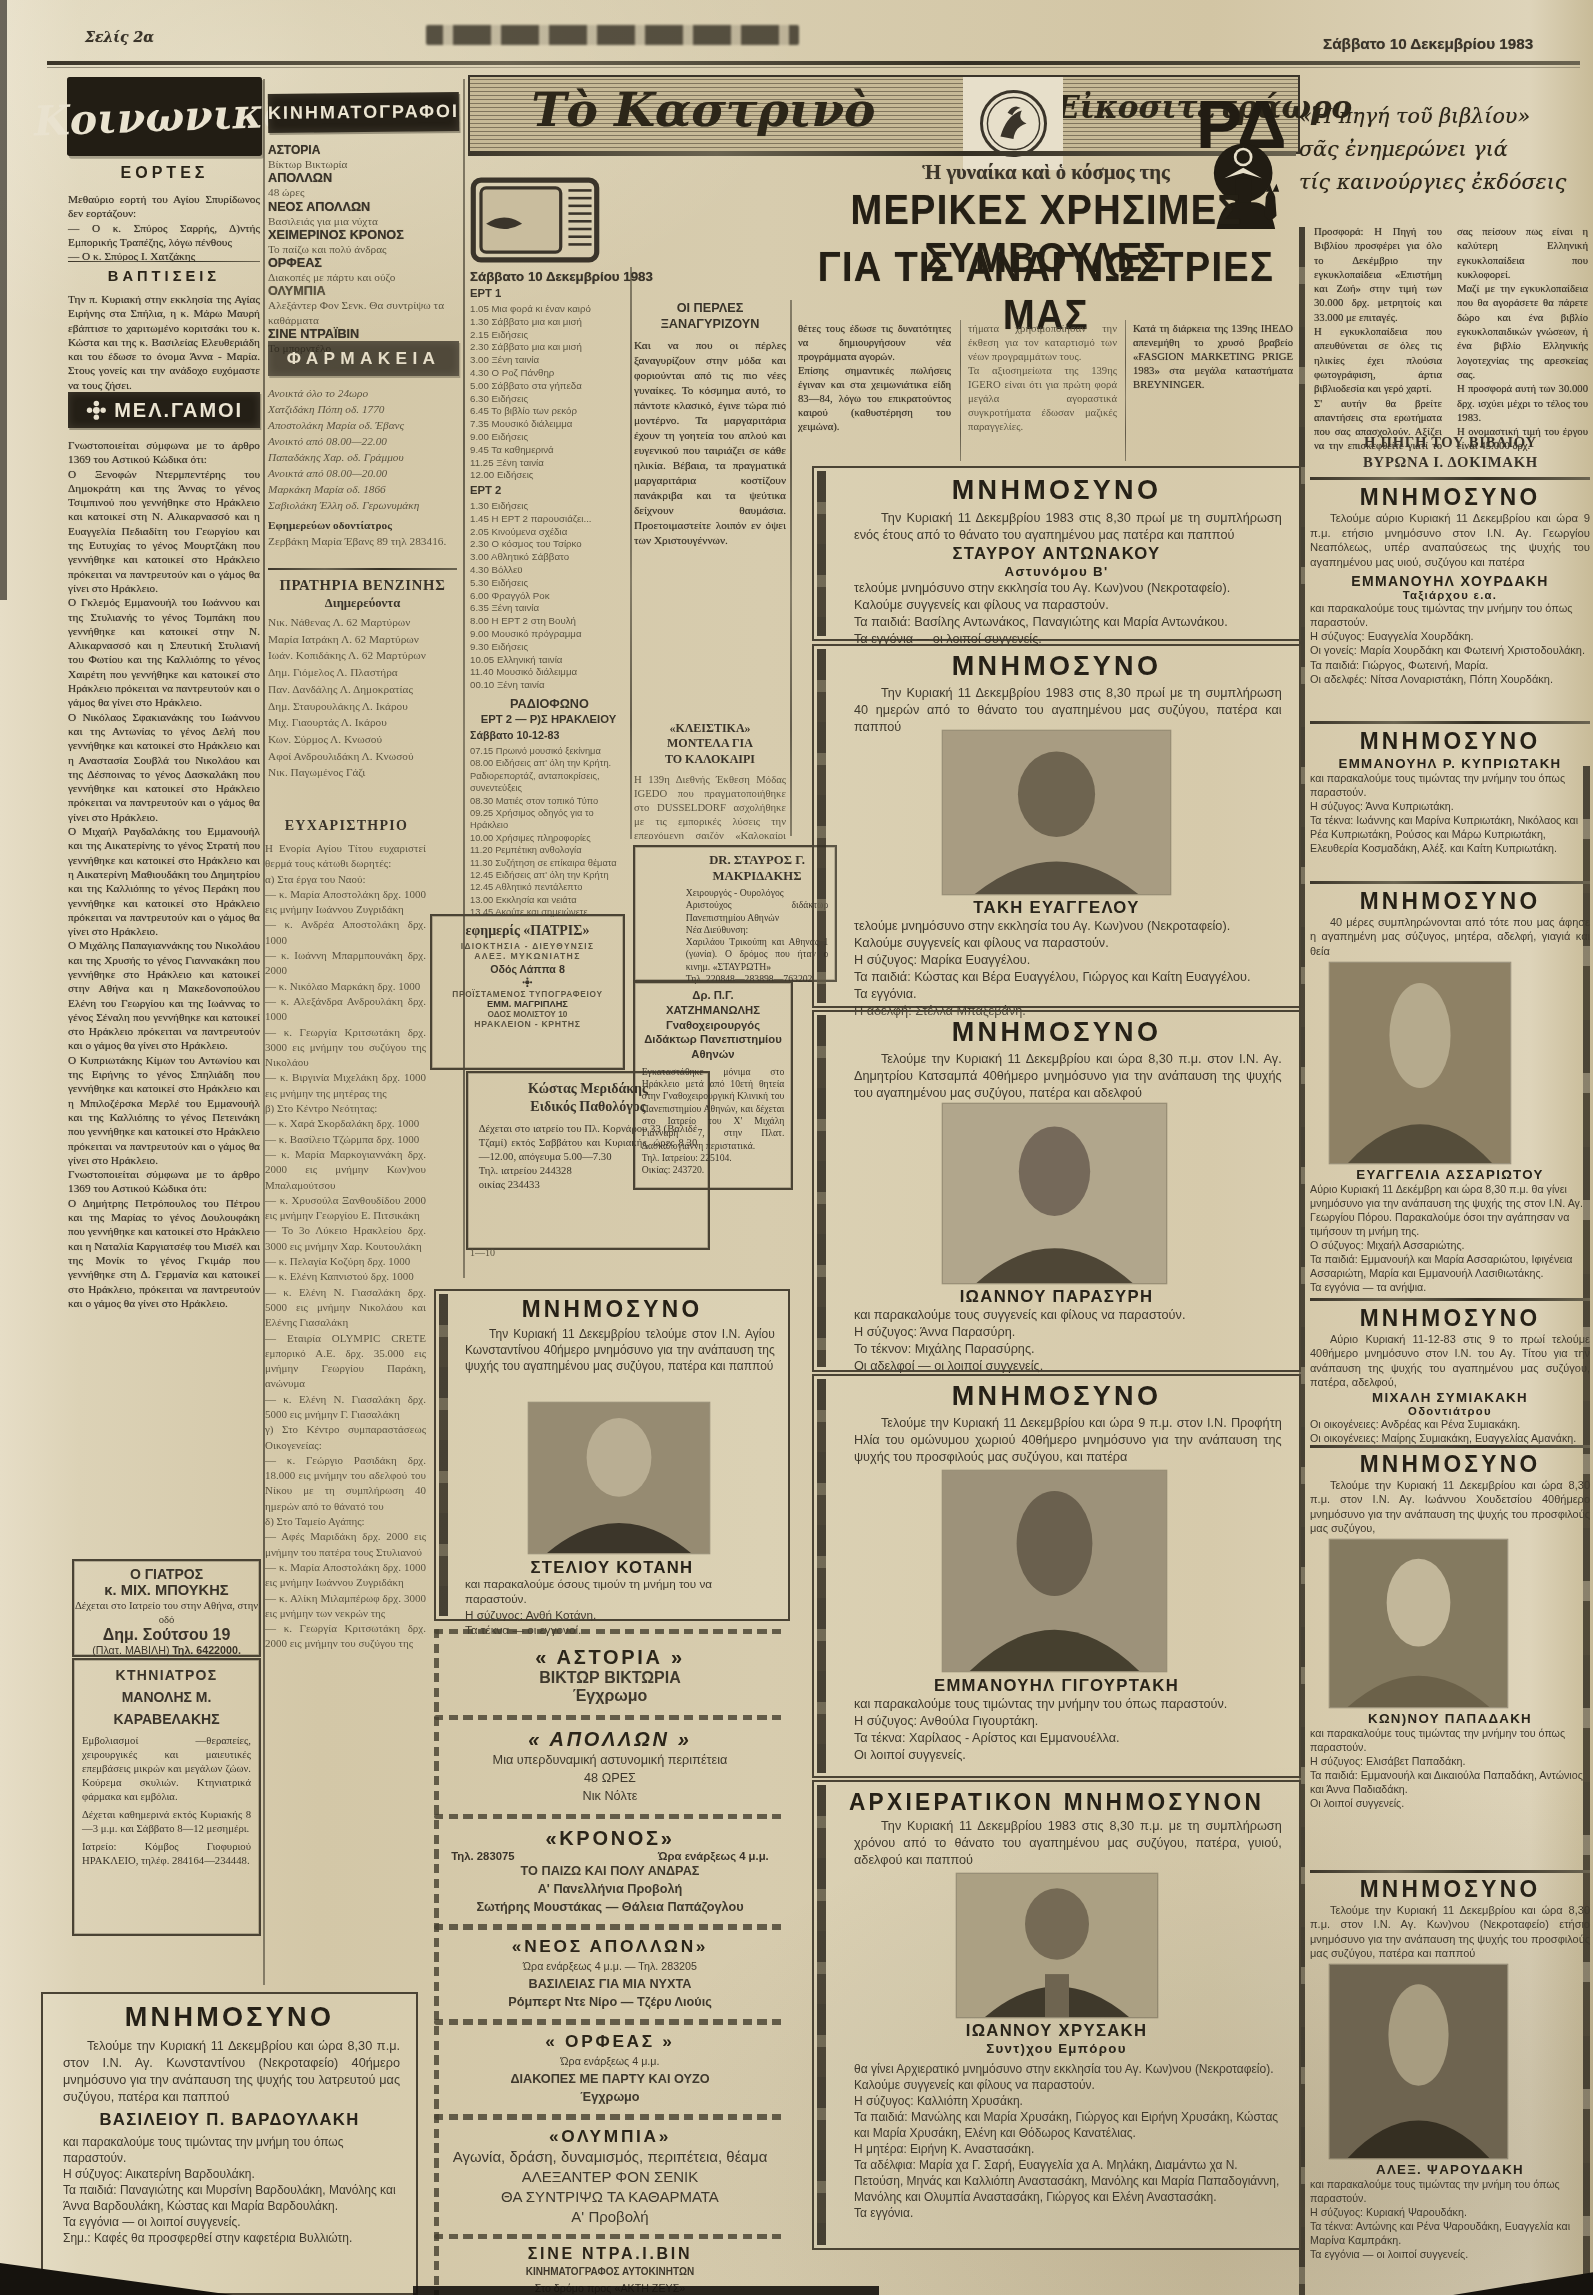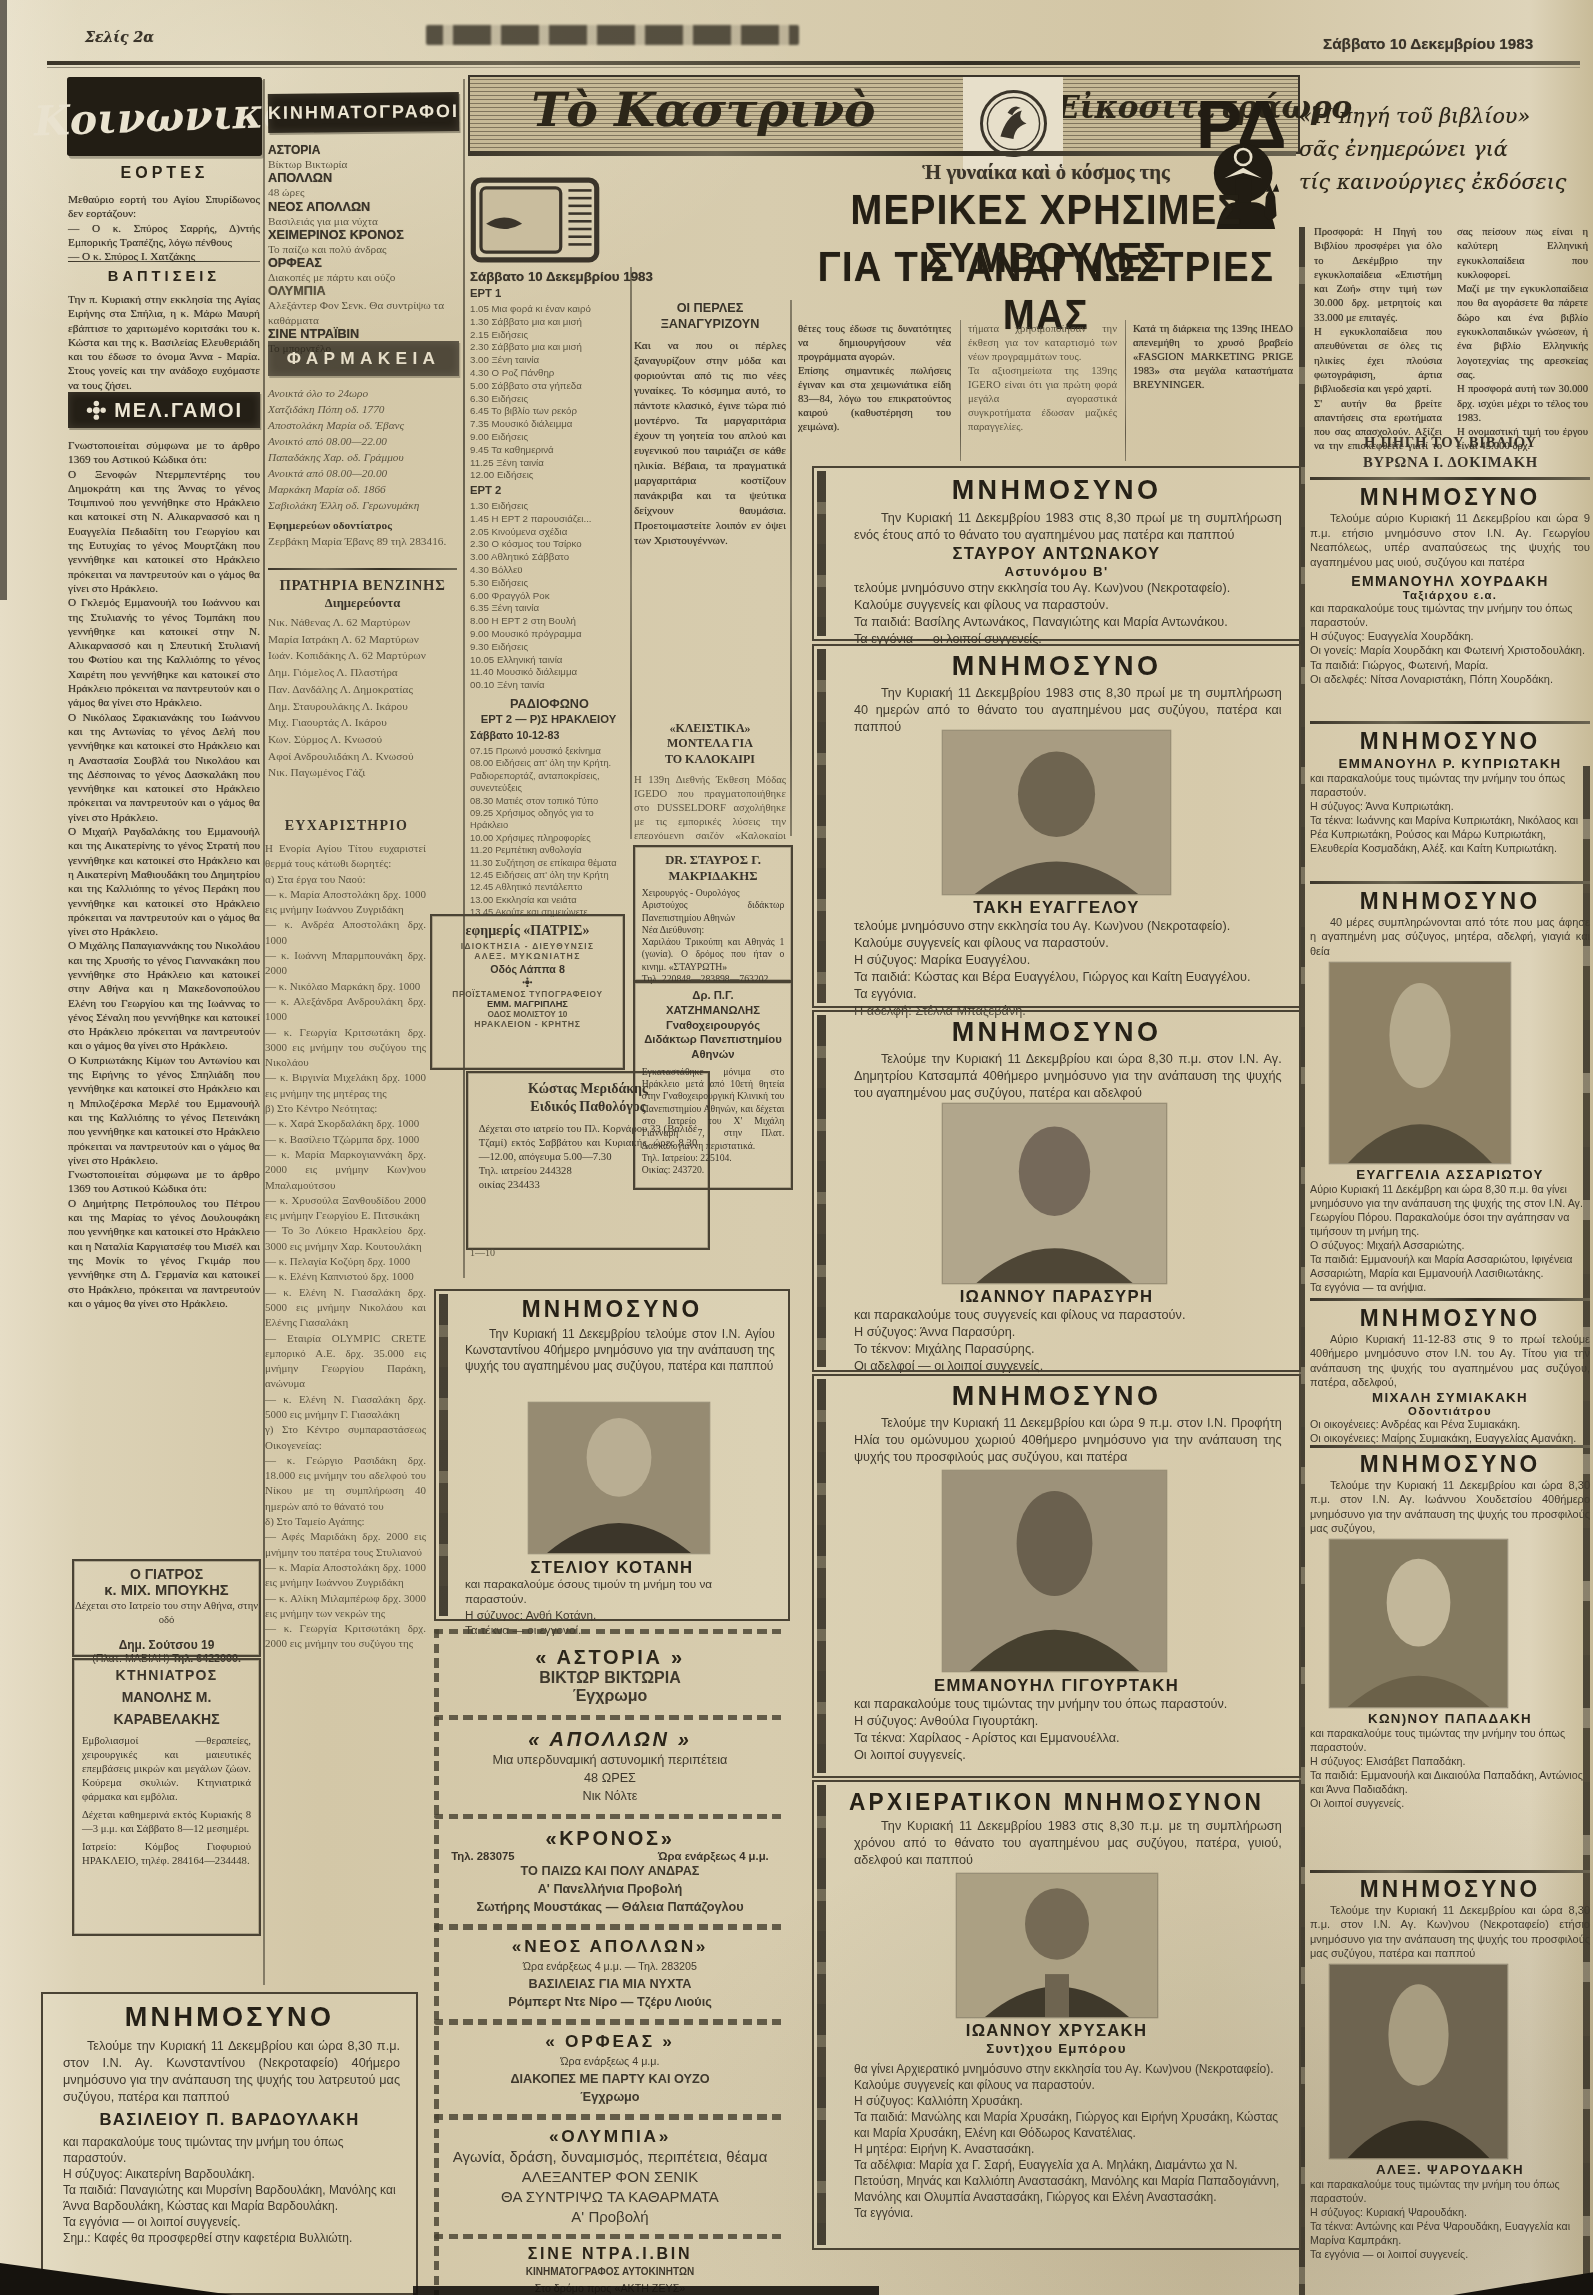--- a/index.html
+++ b/index.html
@@ -121,21 +121,21 @@
 Ο Μιχαήλ Ραγδαλάκης του Εμμανουήλ και της Αικατερίνης το γένος Στρατή που γεννήθηκε και κατοικεί στο Ηράκλειο και η Αικατερίνη Μαθιουδάκη του Δημητρίου και της Καλλιόπης το γένος Περάκη που γεννήθηκε και κατοικεί στο Ηράκλειο πρόκειται να παντρευτούν και ο γάμος θα γίνει στο Ηράκλειο.
 Ο Μιχάλης Παπαγιαννάκης του Νικολάου και της Χρυσής το γένος Γιαννακάκη που γεννήθηκε στο Ηράκλειο και κατοικεί στην Αθήνα και η Μακεδονοπούλου Ελένη του Γεωργίου και της Ιωάννας το γένος Σέναλη που γεννήθηκε και κατοικεί στο Ηράκλειο πρόκειται να παντρευτούν και ο γάμος θα γίνει στο Ηράκλειο.
 Ο Κυπριωτάκης Κίμων του Αντωνίου και της Ειρήνης το γένος Σπηλιάδη που γεννήθηκε και κατοικεί στο Ηράκλειο και η Μπιλοζέρσκα Μερλέ του Εμμανουήλ και της Καλλιόπης το γένος Πετεινάκη που γεννήθηκε και κατοικεί στο Ηράκλειο πρόκειται να παντρευτούν και ο γάμος θα γίνει στο Ηράκλειο.
 Γνωστοποιείται σύμφωνα με το άρθρο 1369 του Αστικού Κώδικα ότι:
 Ο Δημήτρης Πετρόπουλος του Πέτρου και της Μαρίας το γένος Δουλουφάκη που γεννήθηκε και κατοικεί στο Ηράκλειο και η Ναταλία Καργιατσέφ του Μισέλ και της Μονίκ το γένος Γκιμάρ που γεννήθηκε στη Δ. Γερμανία και κατοικεί στο Ηράκλειο, πρόκειται να παντρευτούν και ο γάμος θα γίνει στο Ηράκλειο.</div>
 
   <div class="abs frame ctr" style="left:72px;top:1559px;width:185px;height:89px;padding-top:5.3px;">
     <div class="sans b" style="font-size:14px;">Ο ΓΙΑΤΡΟΣ</div>
     <div class="sans b" style="font-size:14.7px;">κ. ΜΙΧ. ΜΠΟΥΚΗΣ</div>
     <div class="body16">Δέχεται στο Ιατρείο του στην Αθήνα, στην οδό</div>
-    <div class="sans b" style="font-size:12px;margin-top:12px;">Δημ. Σούτσου 19</div>
+    <div class="sans b" style="font-size:16px;">Δημ. Σούτσου 19</div>
     <span class="sans" style="font-size:10.7px;">(Πλατ. ΜΑΒΙΛΗ)</span>
     <span class="sans b" style="font-size:10.7px;">Τηλ. 6422000.</span>
   </div>
 
   <div class="abs frame ctr" style="left:72px;top:1658px;width:185px;height:267px;padding-top:6.7px;">
     <div class="sans b" style="font-size:14px;letter-spacing:1.3px;">ΚΤΗΝΙΑΤΡΟΣ</div>
     <div class="sans b" style="font-size:14px;margin-top:6.7px;">ΜΑΝΟΛΗΣ Μ.</div>
     <div class="sans b" style="font-size:14px;margin-top:5.3px;">ΚΑΡΑΒΕΛΑΚΗΣ</div>
     <div class="body16 just" style="padding:6.7px 8px 0;">Εμβολιασμοί —θεραπείες, χειρουργικές και μαιευτικές επεμβάσεις μικρών και μεγάλων ζώων. Κούρεμα σκυλιών. Κτηνιατρικά φάρμακα και εμβόλια.</div>
     <div class="body16 just" style="padding:4px 8px 0;">Δέχεται καθημερινά εκτός Κυριακής 8—3 μ.μ. και Σάββατο 8—12 μεσημέρι.</div>
@@ -297,21 +297,21 @@
   <div class="abs sans b ml ctr" style="left:634px;top:300px;width:152px;font-size:12.7px;line-height:16px;">ΟΙ ΠΕΡΛΕΣ
 ΞΑΝΑΓΥΡΙΖΟΥΝ</div>
   <div class="abs just ink" style="left:634px;top:338px;width:152px;height:376px;overflow:hidden;font-size:11.3px;line-height:15px;">Και να που οι πέρλες ξαναγυρίζουν στην μόδα και φοριούνται από τις πιο νέες γυναίκες. Το κόσμημα αυτό, το πάντοτε κλασικό, έγινε τώρα πιό μοντέρνο. Τα μαργαριτάρια έχουν τη γοητεία του απλού και ευγενικού που ταιριάζει σε κάθε ηλικία. Βέβαια, τα πραγματικά μαργαριτάρια κοστίζουν πανάκριβα και τα ψεύτικα δείχνουν θαυμάσια. Προετοιμαστείτε λοιπόν εν όψει των Χριστουγέννων.</div>
   <div class="abs b ml ctr" style="left:634px;top:721px;width:152px;font-size:12px;line-height:15.3px;">«ΚΛΕΙΣΤΙΚΑ»
 ΜΟΝΤΕΛΑ ΓΙΑ
 ΤΟ ΚΑΛΟΚΑΙΡΙ</div>
   <div class="abs just ml fade" style="left:634px;top:772px;width:152px;height:67px;overflow:hidden;font-size:10.7px;line-height:14px;">Η 139η Διεθνής Έκθεση Μόδας IGEDO που πραγματοποιήθηκε στο DUSSELDORF ασχολήθηκε με τις εμπορικές λύσεις την επερχόμενη σαιζόν «Καλοκαίρι 84».
 Στους 23.031 εμπορικούς επισκέπτες δόθηκε σε ολόκληρο τον κόσμο η ευκαιρία να γνωρίσουν τα τελευταία μοντέλα των διεθνών οίκων και να αυξήσουν τις παραγγελίες τους κατά 20% — παραγγελίες και αγορές που υπολογίζονται κατά την περίοδο του DUSSELDORF.
 Τα φορέματα και οι φούστες ήταν το αντικείμενο του ενδιαφέροντος όλων και η μόδα που παρουσιάστηκε…</div>
 
-  <div class="abs frame ctr" style="left:633px;top:845px;width:156px;height:128px;padding-top:5.3px;">
+  <div class="abs frame ctr" style="left:633px;top:845px;width:156px;height:128px;padding-top:5.3px;padding-left:44px;">
     <div class="b ml" style="font-size:12.7px;line-height:16px;">DR. ΣΤΑΥΡΟΣ Γ.
 ΜΑΚΡΙΔΑΚΗΣ</div>
     <div class="ml just" style="font-size:9.7px;line-height:12.3px;padding:2.7px 6.7px 0;">Χειρουργός - Ουρολόγος
 Αριστούχος διδάκτωρ Πανεπιστημίου Αθηνών
 Νέα Διεύθυνση:
 Χαριλάου Τρικούπη και Αθηνάς 1 (γωνία). Ο δρόμος που ήταν ο κινημ. «ΣΤΑΥΡΩΤΗ»
 Τηλ. 220848—283898—763202</div>
   </div>
   <div class="abs frame ctr" style="left:633px;top:981px;width:156px;height:200px;padding-top:5.3px;">
     <div class="sans b ml" style="font-size:11.3px;line-height:14.7px;">Δρ. Π.Γ.

